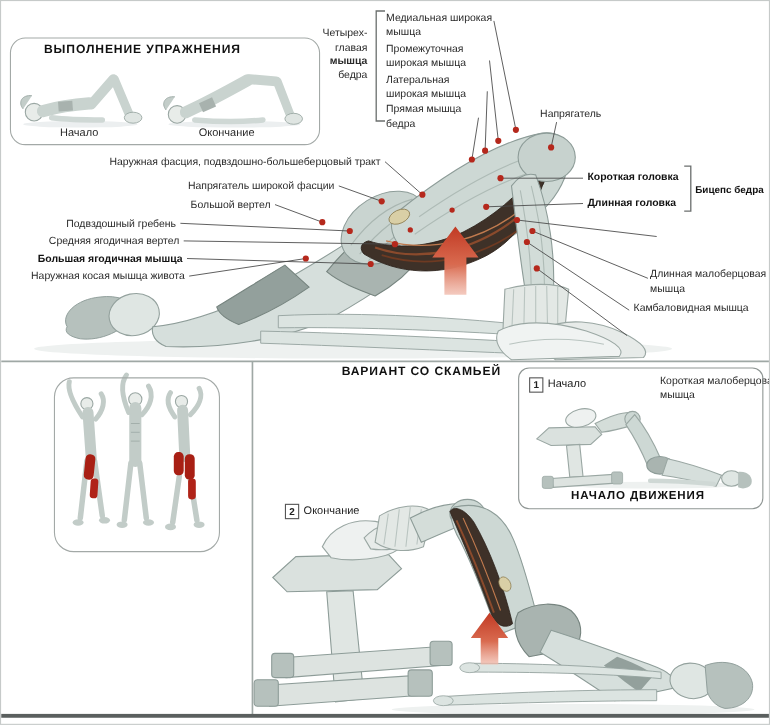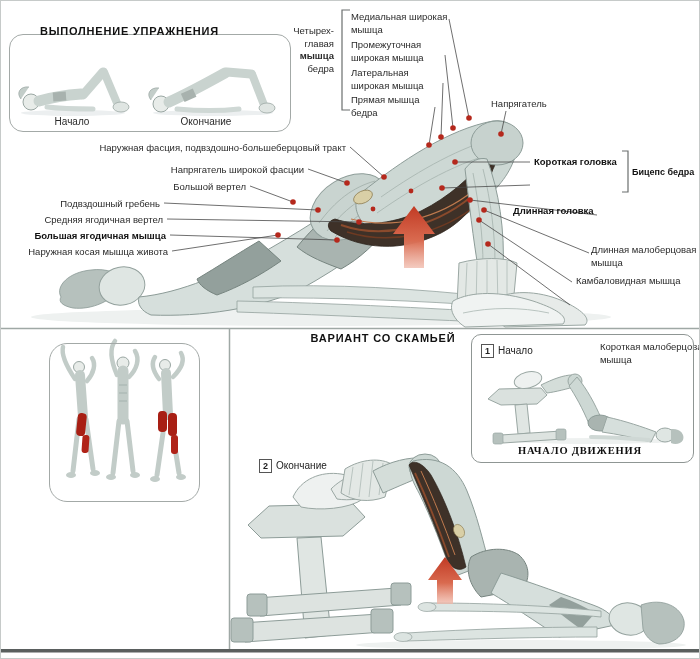--- a/index.html
+++ b/index.html
@@ -250,21 +250,21 @@
     </g>
 
     <g>
       <line x1="0" y1="327.5" x2="700" y2="327.5" stroke="#9fa8a5" stroke-width="1.5"></line>
       <line x1="228.5" y1="328" x2="228.5" y2="649" stroke="#9fa8a5" stroke-width="1.5"></line>
       <rect x="0" y="648" width="700" height="3.5" fill="#5a5f5e"></rect>
     </g>
   </svg>
 
   <div class="insetbox" style="left:8px;top:33px;width:280px;height:96px;"></div>
-  <div class="boxtitle" style="left:8px;top:24px;width:241px;">ВЫПОЛНЕНИЕ УПРАЖНЕНИЯ</div>
+  <div class="boxtitle" style="left:8px;top:38px;width:241px;">ВЫПОЛНЕНИЕ УПРАЖНЕНИЯ</div>
   <div class="lbl" style="left:40px;top:115px;width:62px;text-align:center;font-size:10px;">Начало</div>
   <div class="lbl" style="left:168px;top:115px;width:74px;text-align:center;font-size:10px;">Окончание</div>
 
   <div class="lbl rt" style="right:365px;top:24px;">
     <div>Четырех-</div>
     <div>главая</div>
     <div style="font-weight:bold;">мышца</div>
     <div>бедра</div>
   </div>
 
@@ -288,21 +288,21 @@
 
   <div class="lbl rt" style="right:353px;top:141px;">Наружная фасция, подвздошно-большеберцовый тракт</div>
   <div class="lbl rt" style="right:395px;top:163px;padding-left:48px;">Напрягатель широкой фасции</div>
   <div class="lbl rt" style="right:453px;top:180px;">Большой вертел</div>
   <div class="lbl rt" style="right:539px;top:197px;">Подвздошный гребень</div>
   <div class="lbl rt" style="right:536px;top:213px;">Средняя ягодичная вертел</div>
   <div class="lbl rt b" style="right:533px;top:229px;margin-left:40px;">Большая ягодичная мышца</div>
   <div class="lbl rt" style="right:531px;top:245px;">Наружная косая мышца живота</div>
 
   <div class="lbl b" style="left:533px;top:155px;">Короткая головка</div>
-  <div class="lbl b" style="left:512px;top:178px;margin-top:26px;">Длинная головка</div>
+  <div class="lbl b" style="left:533px;top:178px;">Длинная головка</div>
   <div class="lbl b" style="left:631px;top:165px;font-size:9px;">Бицепс бедра</div>
 
   <div class="lbl" style="left:590px;top:243px;">
     <div>Длинная малоберцовая</div>
       <div>мышца</div>
   </div>
   <div class="lbl" style="left:575px;top:274px;">
     <div>Камбаловидная мышца</div>
   </div>
   <div class="lbl" style="left:599px;top:295px;margin-top:45px;">
@@ -311,19 +311,19 @@
   </div>
 
   <div class="boxtitle" style="left:232px;top:331px;width:300px;">ВАРИАНТ СО СКАМЬЕЙ</div>
 
   <div class="insetbox" style="left:48px;top:342px;width:149px;height:157px;border-radius:18px;"></div>
 
   <div class="insetbox" style="left:470px;top:333px;width:221px;height:127px;border-radius:10px;border-color:#8f9694;"></div>
   <div style="position:absolute;left:480px;top:340px;">
     <span class="stepnum">1</span><span class="steplabel">Начало</span>
   </div>
-  <div class="boxtitle" style="left:470px;top:444px;width:218px;font-size:10.5px;font-family:Liberation Serif, serif;">НАЧАЛО ДВИЖЕНИЯ</div>
+  <div class="boxtitle" style="left:470px;top:444px;width:218px;font-size:10.5px;">НАЧАЛО ДВИЖЕНИЯ</div>
 
   <div style="position:absolute;left:258px;top:455px;">
     <span class="stepnum">2</span><span class="steplabel">Окончание</span>
   </div>
 
 </div>
 
 </body></html>

